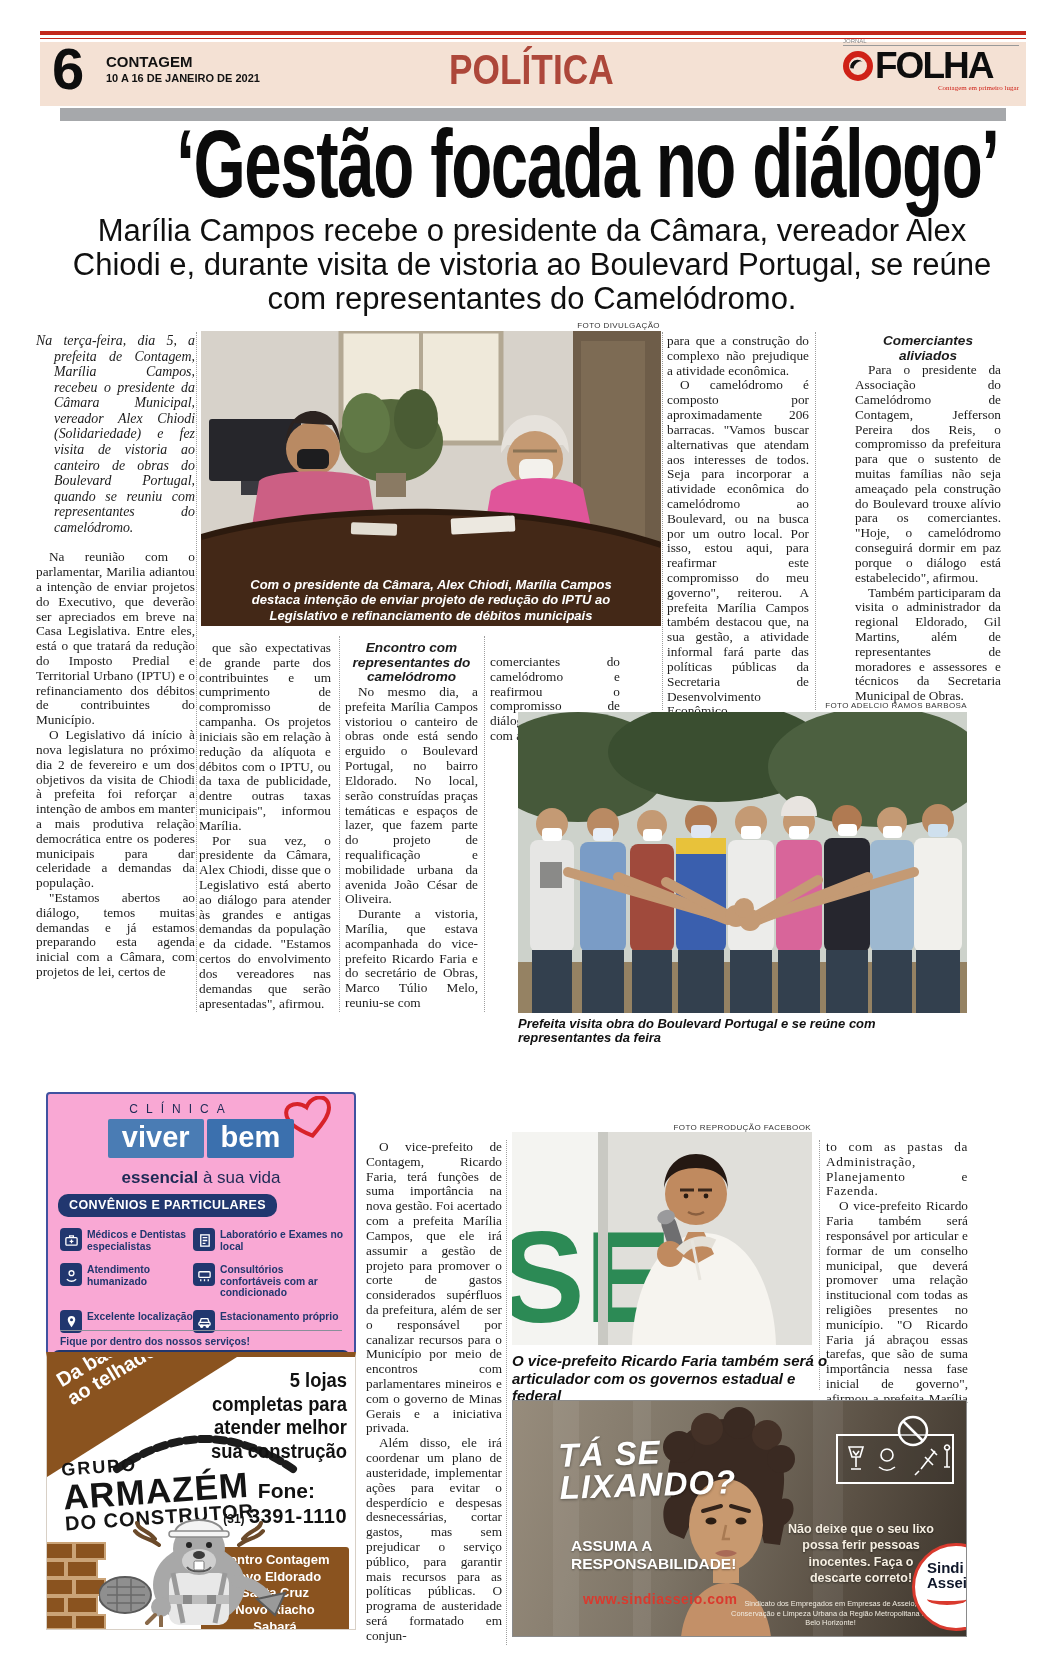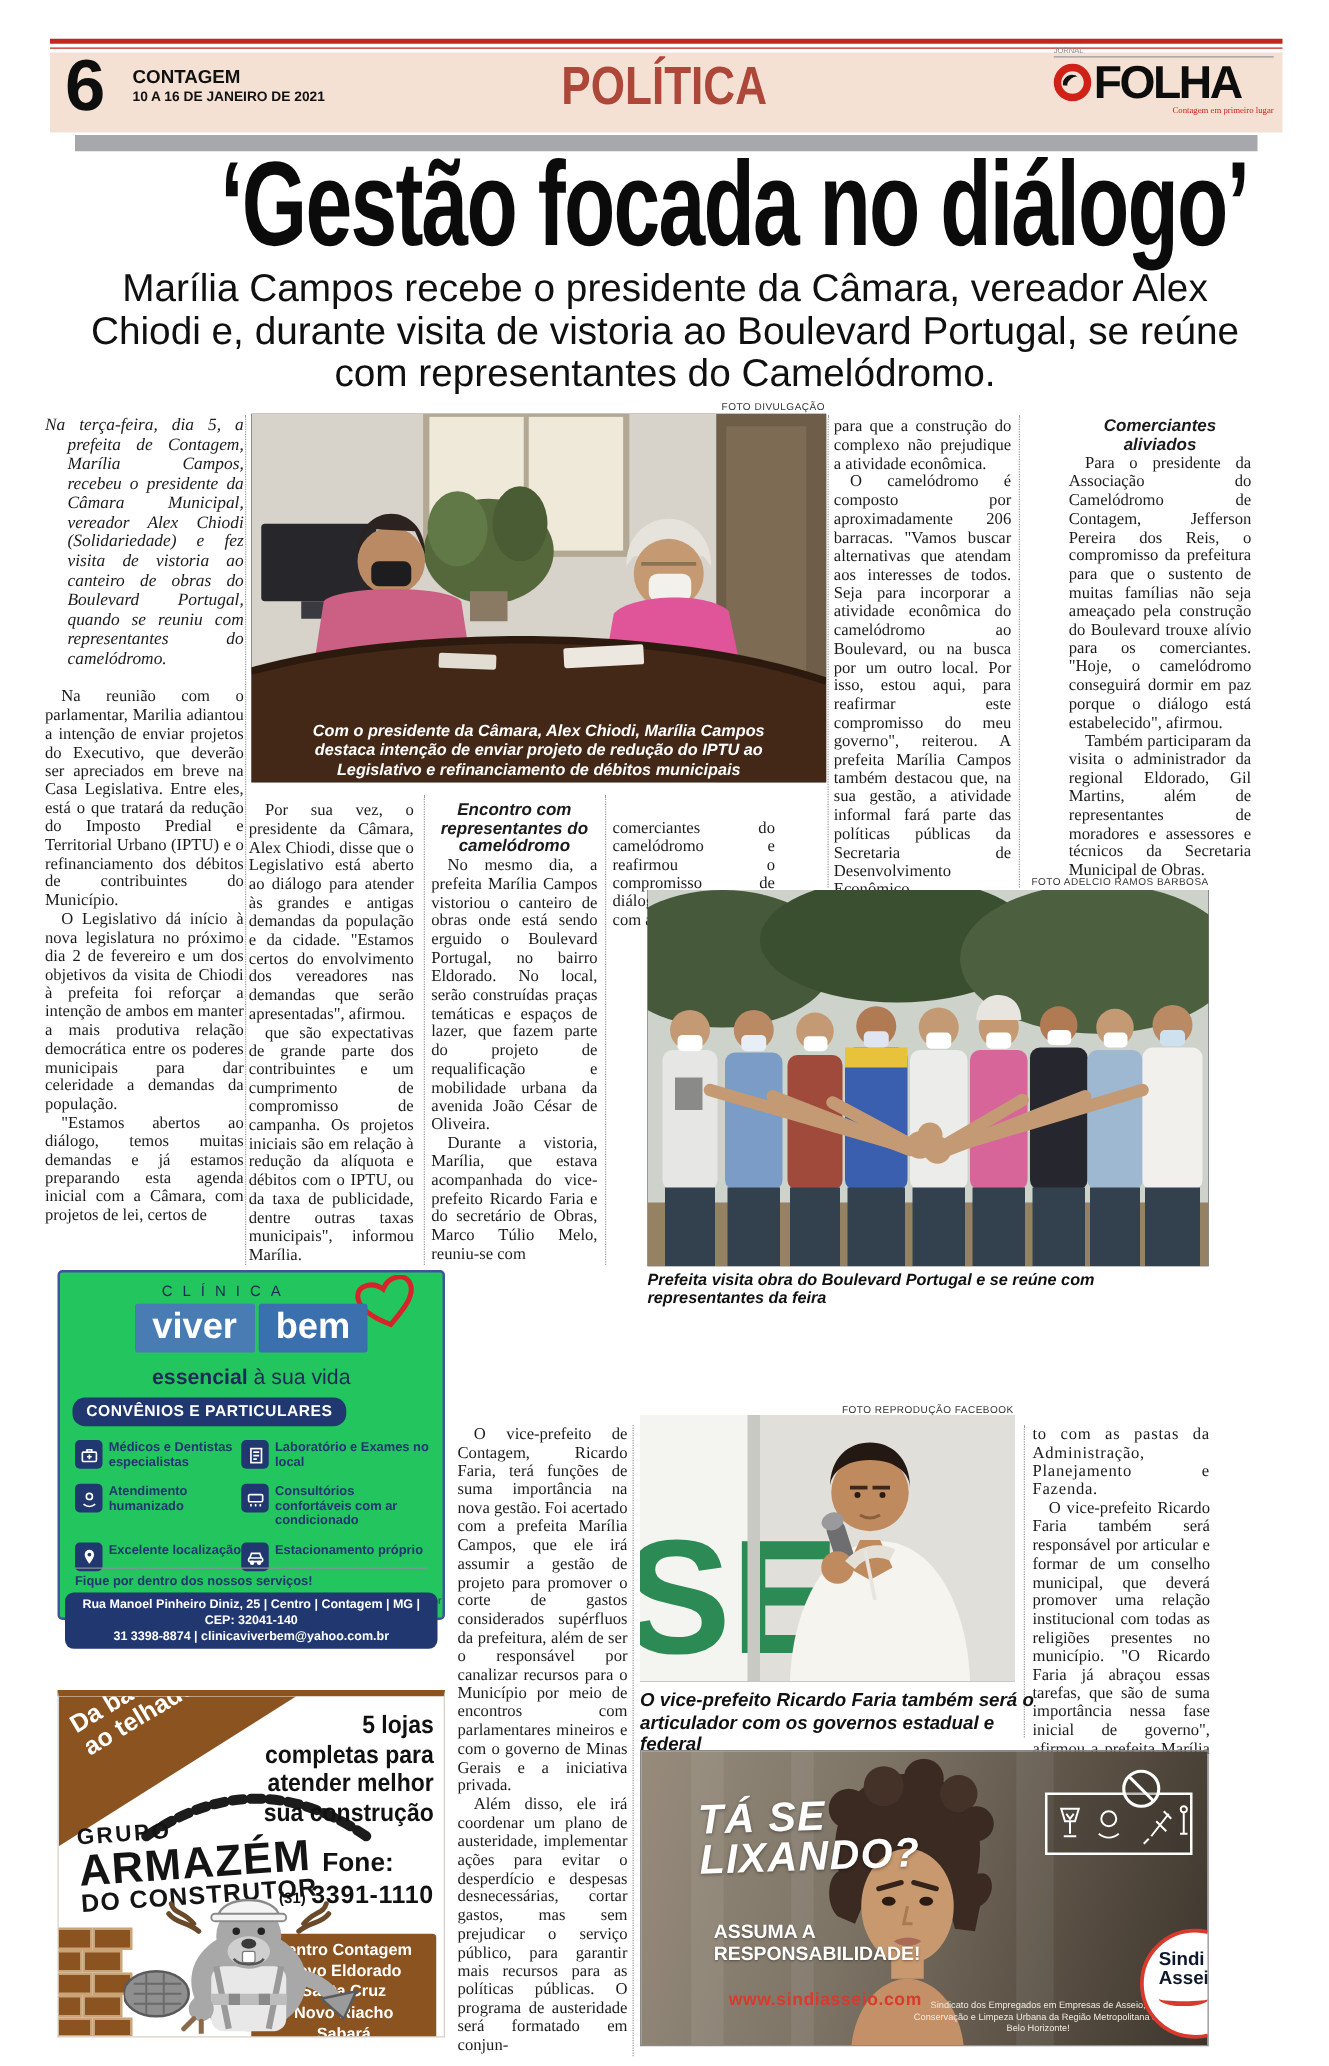--- a/index.html
+++ b/index.html
@@ -76,21 +76,21 @@
         letter-spacing:.4px;color:#333;}
   .credit1{left:460px;top:321px;width:200px;text-align:right;}
   .credit2{left:690px;top:701px;width:277px;text-align:right;}
   .credit3{left:555px;top:1123px;width:256px;text-align:right;}
   .caption-bold{position:absolute;font-family:"Liberation Sans",sans-serif;font-weight:bold;
         font-style:italic;color:#111;}
   .caption2{left:518px;top:1017px;width:452px;font-size:13px;line-height:1.1;}
   .caption3{left:512px;top:1352px;width:320px;font-size:15px;line-height:1.18;}
 
   
-  .ad-clinica{position:absolute;left:46px;top:1016px;width:310px;height:280px;background:#22c55e;
+  .ad-clinica{position:absolute;left:46px;top:1092px;width:310px;height:280px;background:#f9a8d4;
         border:2px solid #4052a0;border-radius:4px;box-sizing:border-box;
         font-family:"Liberation Sans",sans-serif;color:#22367c;}
   .cl-kicker{position:absolute;left:0;right:40px;top:8px;text-align:center;font-size:12px;
         letter-spacing:8px;color:#1d2a55;}
   .cl-heart{position:absolute;right:16px;top:2px;}
   .cl-nameline{position:absolute;left:0;right:0;top:25px;text-align:center;border-radius:15px;}
   .cl-box{display:inline-block;color:#fff;font-weight:bold;font-size:29px;line-height:1;
         padding:4px 14px 6px;border-radius:2px;}
   .cl-box1{background:#4a7cb4;}
   .cl-box2{background:#3b70ae;margin-left:3px;}
@@ -222,22 +222,22 @@
       <path d="M290 160c14-16 76-18 92-2l10 48h-110z" fill="#e0559a"></path>
       <path d="M0 206C120 172 330 170 460 214L460 295 0 295Z" fill="#432817"></path>
       <path d="M0 206C120 172 330 170 460 214" fill="none" stroke="#2c1a0e" stroke-width="6"></path>
       <rect x="250" y="186" width="64px" height="16" rx="2" fill="#ece8e0" transform="rotate(-3 282 194)"></rect>
       <rect x="150" y="192" width="46" height="12" rx="2" fill="#e2ddd2" transform="rotate(2 173 198)"></rect>
     </svg>
     <div class="photo1-caption">Com o presidente da Câmara, Alex Chiodi, Marília Campos destaca intenção de enviar projeto de redução do IPTU ao Legislativo e refinanciamento de débitos municipais</div>
   </div>
 
   <div class="col c2">
+    <p>que são expectativas de grande parte dos contribuintes e um cumprimento de compromisso de campanha. Os projetos iniciais são em relação à redução da alíquota e débitos com o IPTU, ou da taxa de publicidade, dentre outras taxas municipais", informou Marília.</p>
     <p>Por sua vez, o presidente da Câmara, Alex Chiodi, disse que o Legislativo está aberto ao diálogo para atender às grandes e antigas demandas da população e da cidade. "Estamos certos do envolvimento dos vereadores nas demandas que serão apresentadas", afirmou.</p>
-    <p>que são expectativas de grande parte dos contribuintes e um cumprimento de compromisso de campanha. Os projetos iniciais são em relação à redução da alíquota e débitos com o IPTU, ou da taxa de publicidade, dentre outras taxas municipais", informou Marília.</p>
   </div>
 
   <div class="col c3">
     <p class="colhead">Encontro com representantes do camelódromo</p>
     <p>No mesmo dia, a prefeita Marília Campos vistoriou o canteiro de obras onde está sendo erguido o Boulevard Portugal, no bairro Eldorado. No local, serão construídas praças temáticas e espaços de lazer, que fazem parte do projeto de requalificação e mobilidade urbana da avenida João César de Oliveira.</p>
     <p>Durante a vistoria, Marília, que estava acompanhada do vice-prefeito Ricardo Faria e do secretário de Obras, Marco Túlio Melo, reuniu-se com</p>
   </div>
 
   <div class="col c4a">
     <p style="text-indent:0;">comerciantes do camelódromo e reafirmou o compromisso de diálogo da sua gestão com a categoria</p>
@@ -554,20 +554,21 @@
         <circle cx="52" cy="40" r="6"></circle>
           <path d="M44 52c5 4 11 4 16 0"></path>
       </g>
       <g stroke="#fff" stroke-width="1.6" fill="none">
         <path d="M86 54L100 36M96 34l6 6M84 56l-4 4M90 42l8 8"></path>
       </g>
       <g stroke="#fff" stroke-width="1.6" fill="none">
         <path d="M112 34v18M109 52h6M112 30a2.5 2.5 0 1 0 .1 0z"></path>
       </g>
     </svg>
+    <div class="sx-msg">Não deixe que o seu lixo possa ferir pessoas inocentes. Faça o descarte correto!</div>
     <div class="sx-legal">Sindicato dos Empregados em Empresas de Asseio, Conservação e Limpeza Urbana da Região Metropolitana de Belo Horizonte!</div>
     <div class="sx-logo">
       <div>Sindi</div>
       <div>Asseio</div>
       <span class="swoosh"></span>
     </div>
   </div>
 
 </div>
 

